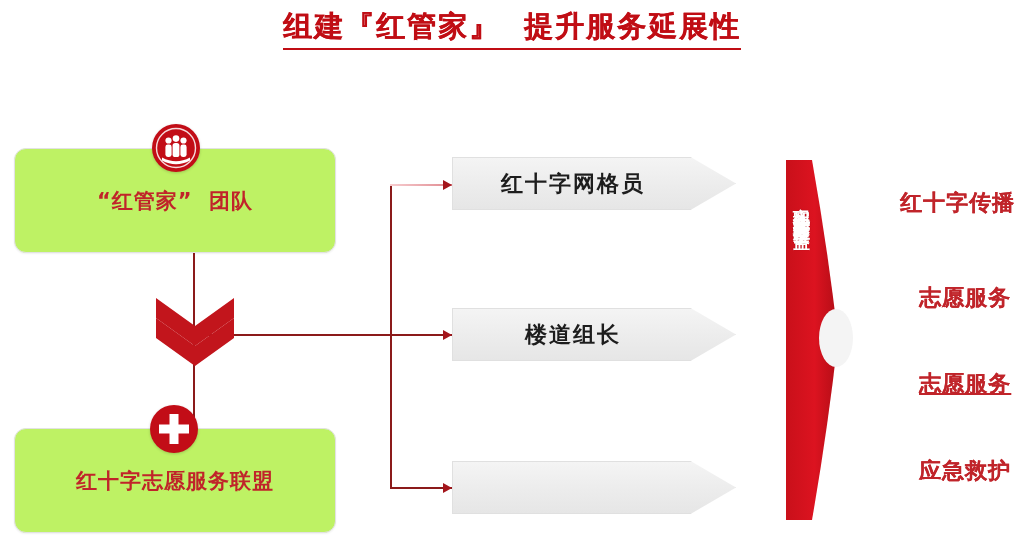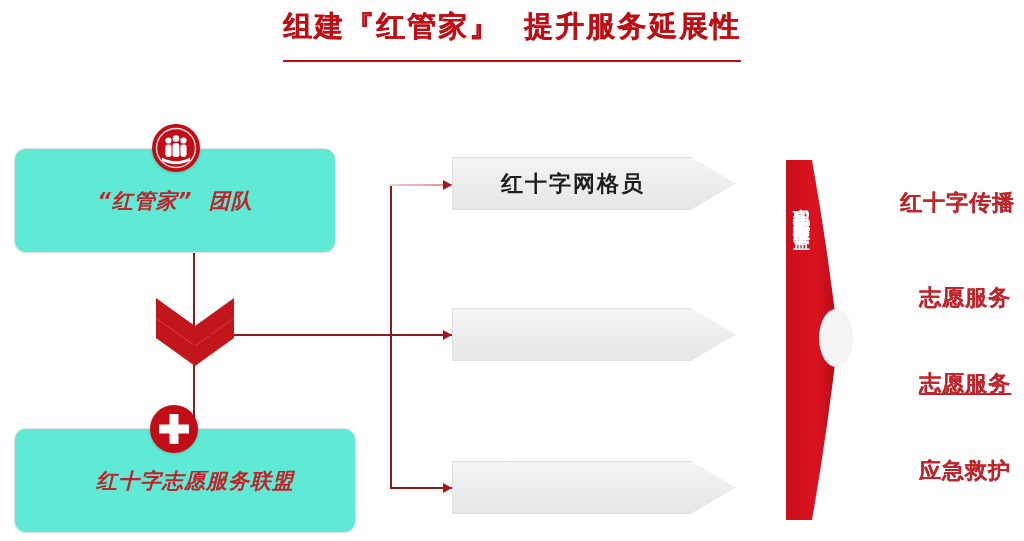--- a/index.html
+++ b/index.html
@@ -24,56 +24,54 @@
     text-align: center;
   }
   #title-text {
     display: inline-block;
     font-size: 29px;
     font-weight: bold;
     color: #c00d14;
     letter-spacing: 2px;
     line-height: 1.25;
     white-space: pre;
-    padding-bottom: 16px;
+    padding-bottom: 4px;
     border-bottom: 2px solid #c00d14;
     text-shadow: 0.5px 0 0 #c00d14;
   }
 
   
   .left-box {
     position: absolute;
-    background: #5eead4;
+    background: #bef264;
     border: 1px solid #e2e2e2;
     border-radius: 12px;
     box-shadow: 0 1px 2px rgba(0,0,0,0.06);
     display: flex;
     align-items: center;
     justify-content: center;
-    font-style: italic;
   }
   .left-box-label {
     font-size: 21px;
     font-weight: bold;
     color: #c0242a;
     letter-spacing: 1px;
     white-space: pre;
   }
   #box-team {
     left: 14px;
     top: 148px;
     width: 320px;
     height: 103px;
   }
   #box-alliance {
     left: 14px;
     top: 428px;
     width: 320px;
     height: 103px;
-    padding-left: 20px;
   }
 
   
   .circle-icon {
     position: absolute;
     width: 48px;
     height: 48px;
     border-radius: 50%;
     background: #c20d17;
     box-shadow: 0 1px 3px rgba(0,0,0,0.18);
@@ -264,20 +262,21 @@
 <div class="left-box" id="box-alliance">
   <span class="left-box-label">红十字志愿服务联盟</span>
 </div>
 
 <div class="chev-box" id="chev-1">
   <div class="chev-shape"></div>
   <span class="chev-label">红十字网格员</span>
 </div>
 <div class="chev-box" id="chev-2">
   <div class="chev-shape"></div>
+  <span class="chev-label">楼道组长</span>
 </div>
 <div class="chev-box" id="chev-3">
   <div class="chev-shape"></div>
 </div>
 
 <div id="banner">
   <svg width="110" height="360" viewBox="0 0 110 360">
     <defs>
       <linearGradient id="bannerGrad" x1="0" y1="0" x2="1" y2="0">
         <stop offset="0%" stop-color="#c9101a"></stop>

